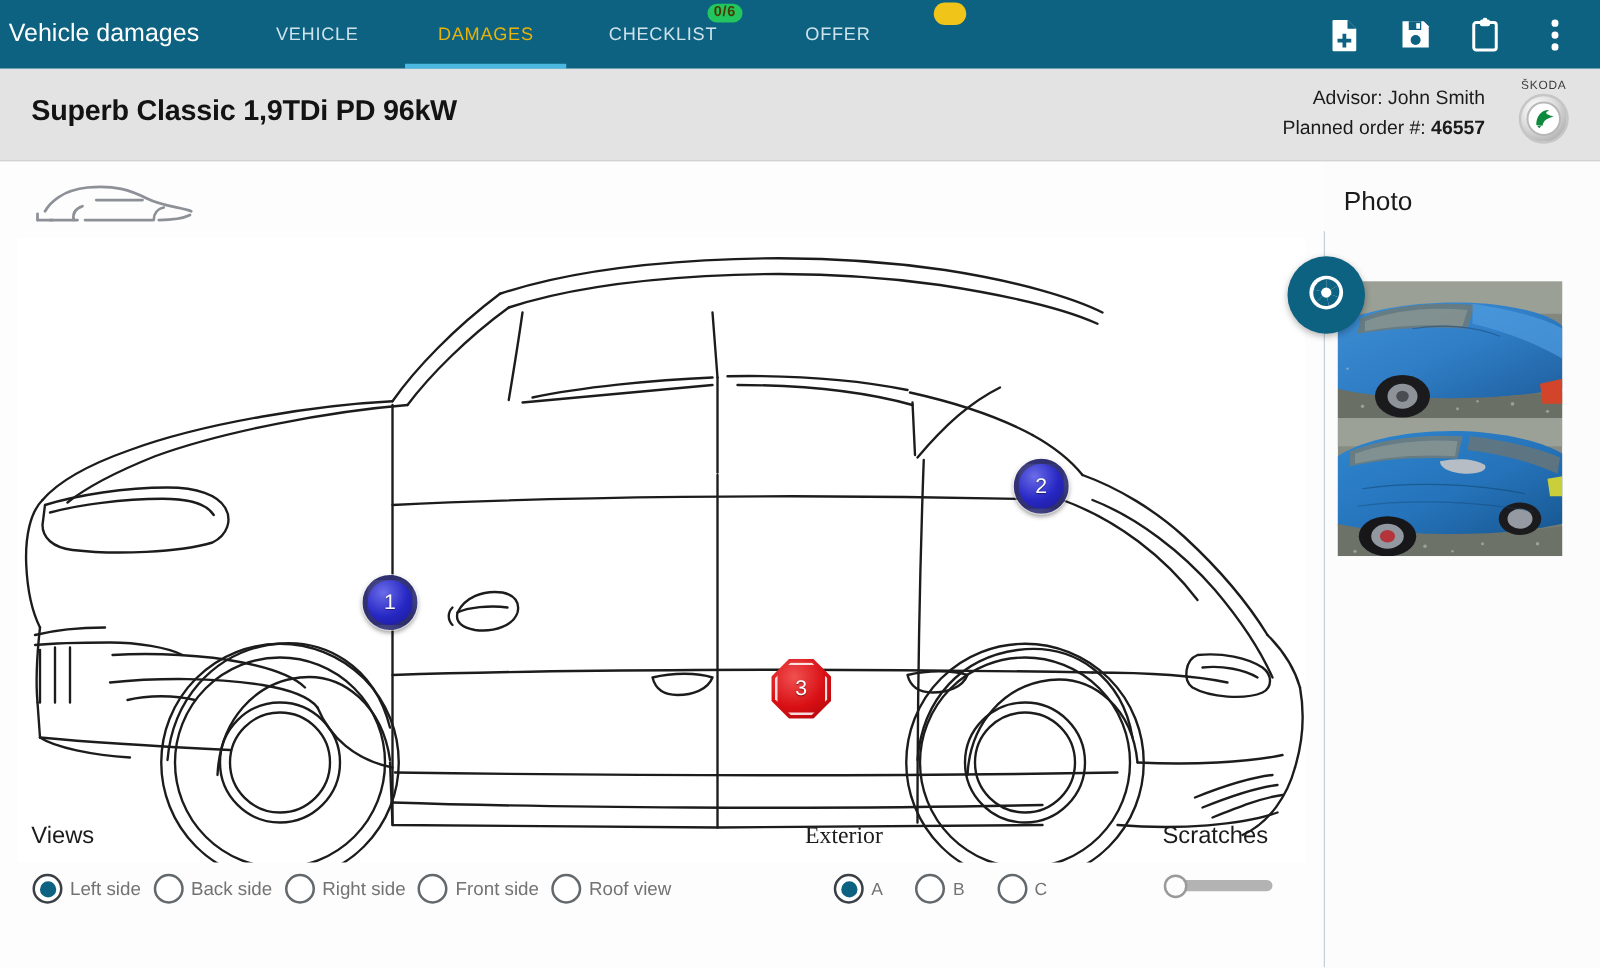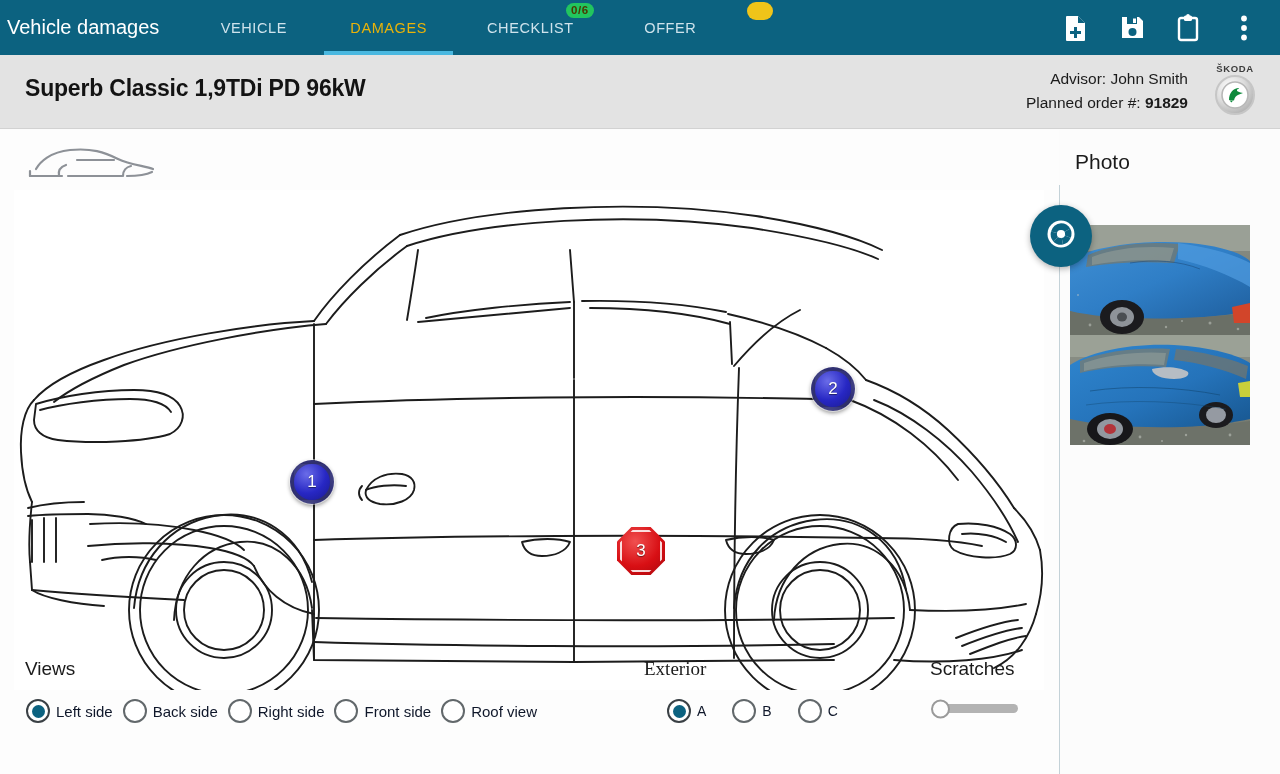--- a/index.html
+++ b/index.html
@@ -64,21 +64,21 @@
     position: absolute; left: 25px; top: 20px;
     font-size: 23px; font-weight: bold; color: #131313; letter-spacing: -0.2px;
   }
   .meta { position: absolute; right: 92px; top: 12px; text-align: right; }
   .meta-line { font-size: 15.5px; color: #1b1b1b; line-height: 24px; white-space: nowrap; }
   .meta-line b { font-weight: bold; }
   .brand {
     position: absolute; right: 14px; top: 8px; width: 62px; text-align: center;
   }
   .brand-word {
-    font-size: 9.5px; font-weight: bold; letter-spacing: 0.6px; color: #3b3b3b;
+    font-size: 9.5px; font-weight: normal; letter-spacing: 0.6px; color: #3b3b3b;
   }
   .brand-logo {
     width: 40px; height: 40px; border-radius: 50%;
     background: radial-gradient(circle at 35% 30%, #ffffff 0%, #dcdcdc 45%, #9a9a9a 100%);
     margin: 1px auto 0; position: relative;
     border: 2px solid #c6c6c6;
     display: flex; align-items: center; justify-content: center;
   }
 
   
@@ -157,21 +157,21 @@
   .radio {
     width: 24px; height: 24px; border-radius: 50%;
     border: 2px solid #62686b; background: #fff;
     display: flex; align-items: center; justify-content: center;
     flex: 0 0 auto; margin-right: 6px;
   }
   .radio.sel { border-color: #3a4045; }
   .radio.sel::after {
     content: ""; width: 13px; height: 13px; border-radius: 50%; background: #0c6280;
   }
-  .radio-label { font-size: 15px; color: #0f172a; white-space: nowrap; }
+  .radio-label { font-size: 15px; color: #737373; white-space: nowrap; }
   .radio-label.small { font-size: 14px; }
 
   .slider-wrap {
     position: absolute; display: flex; align-items: center; cursor: pointer;
   }
   .slider-track {
     width: 78px; height: 9px; border-radius: 5px; background: #b3b3b3;
     position: relative;
   }
   .slider-thumb {
@@ -246,21 +246,21 @@
       </div>
     </div>
   </div>
 
   <div class="subheader">
     <div class="veh-title">Superb Classic 1,9TDi PD 96kW</div>
     <div class="meta">
       <div class="meta-line">Advisor: John Smith</div>
       <div class="meta-line">
         <span>Planned order #:</span>
-        <b>91829</b>
+        <b>46557</b>
       </div>
     </div>
     <div class="brand">
       <div class="brand-word">ŠKODA</div>
       <div class="brand-logo">
         <svg width="30" height="30" viewBox="0 0 30 30">
           <circle cx="15" cy="15" r="13" fill="#ffffff" stroke="#b8b8b8" stroke-width="1.6"></circle>
           <path d="M9 20 C9 13 13 8 19 8 C17 11 18.5 12 20.5 12.5 L23 13 L19 14.5 C16 15.6 14.5 17.5 14 20.5 Z" fill="#0e8a3c"></path>
           <path d="M9.5 20.5 L13 20.5 L11.5 22.5 Z" fill="#0e8a3c"></path>
           <circle cx="18.3" cy="10.2" r="1.3" fill="#ffffff"></circle>

